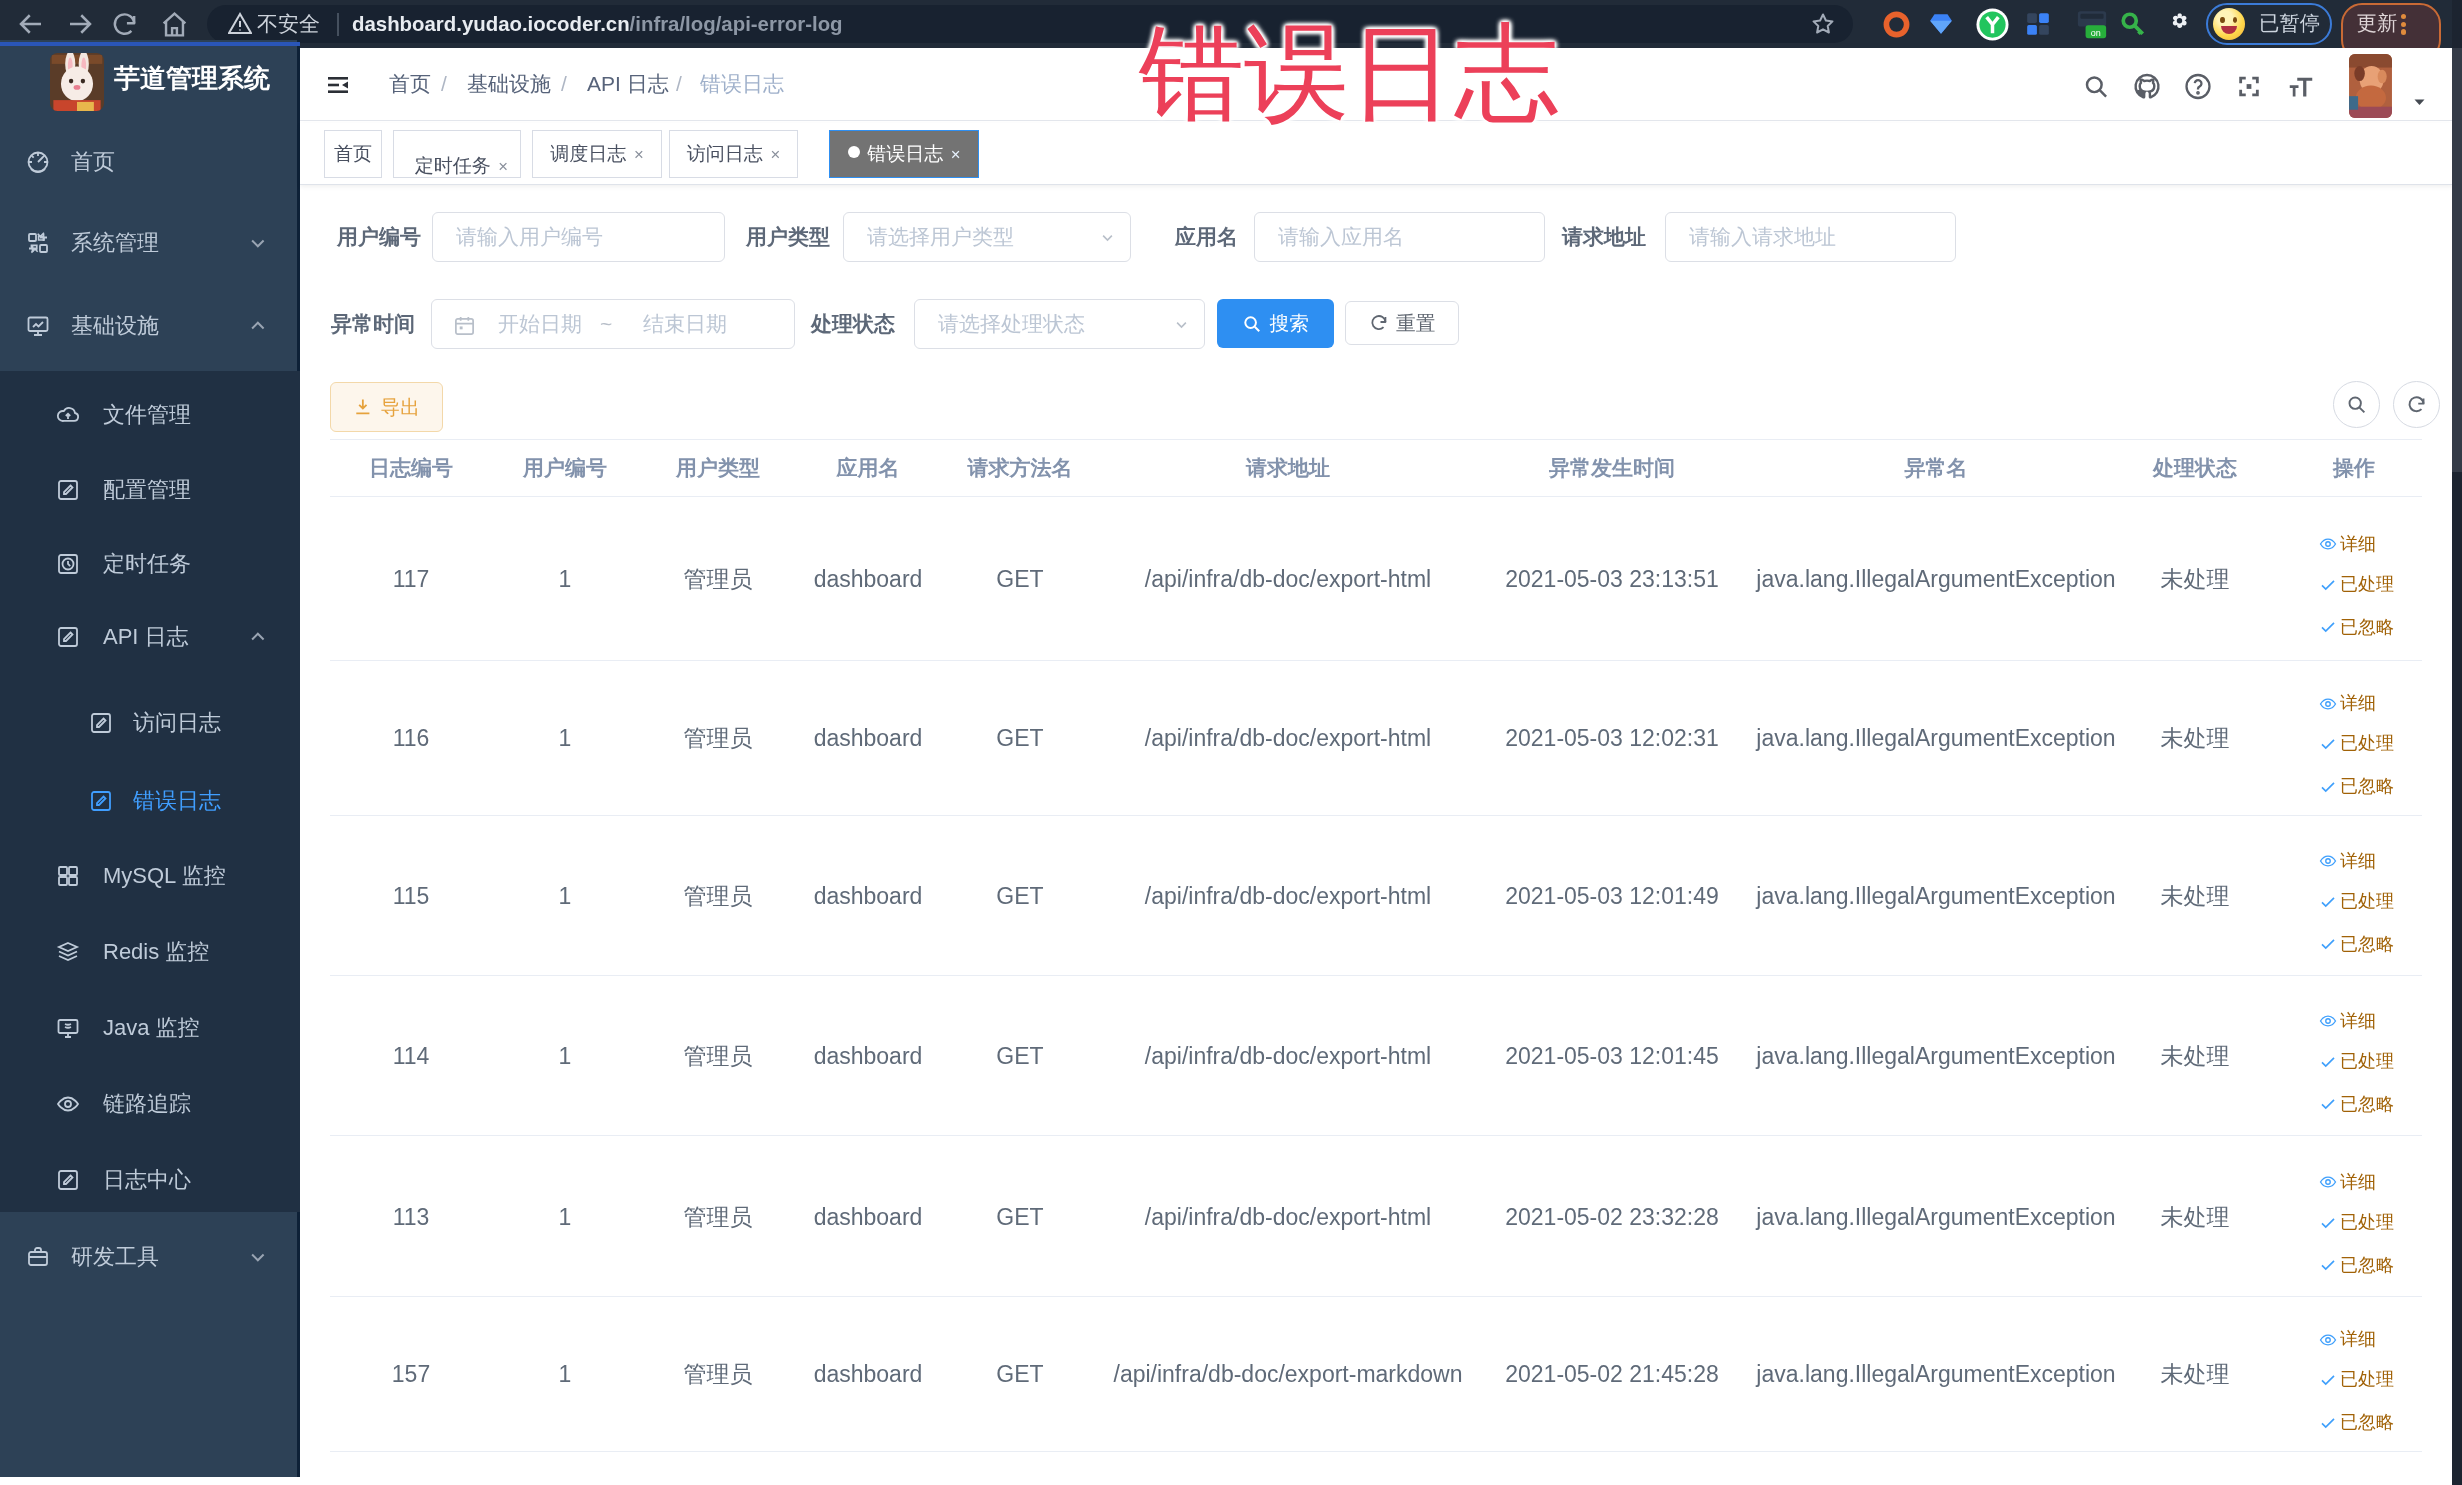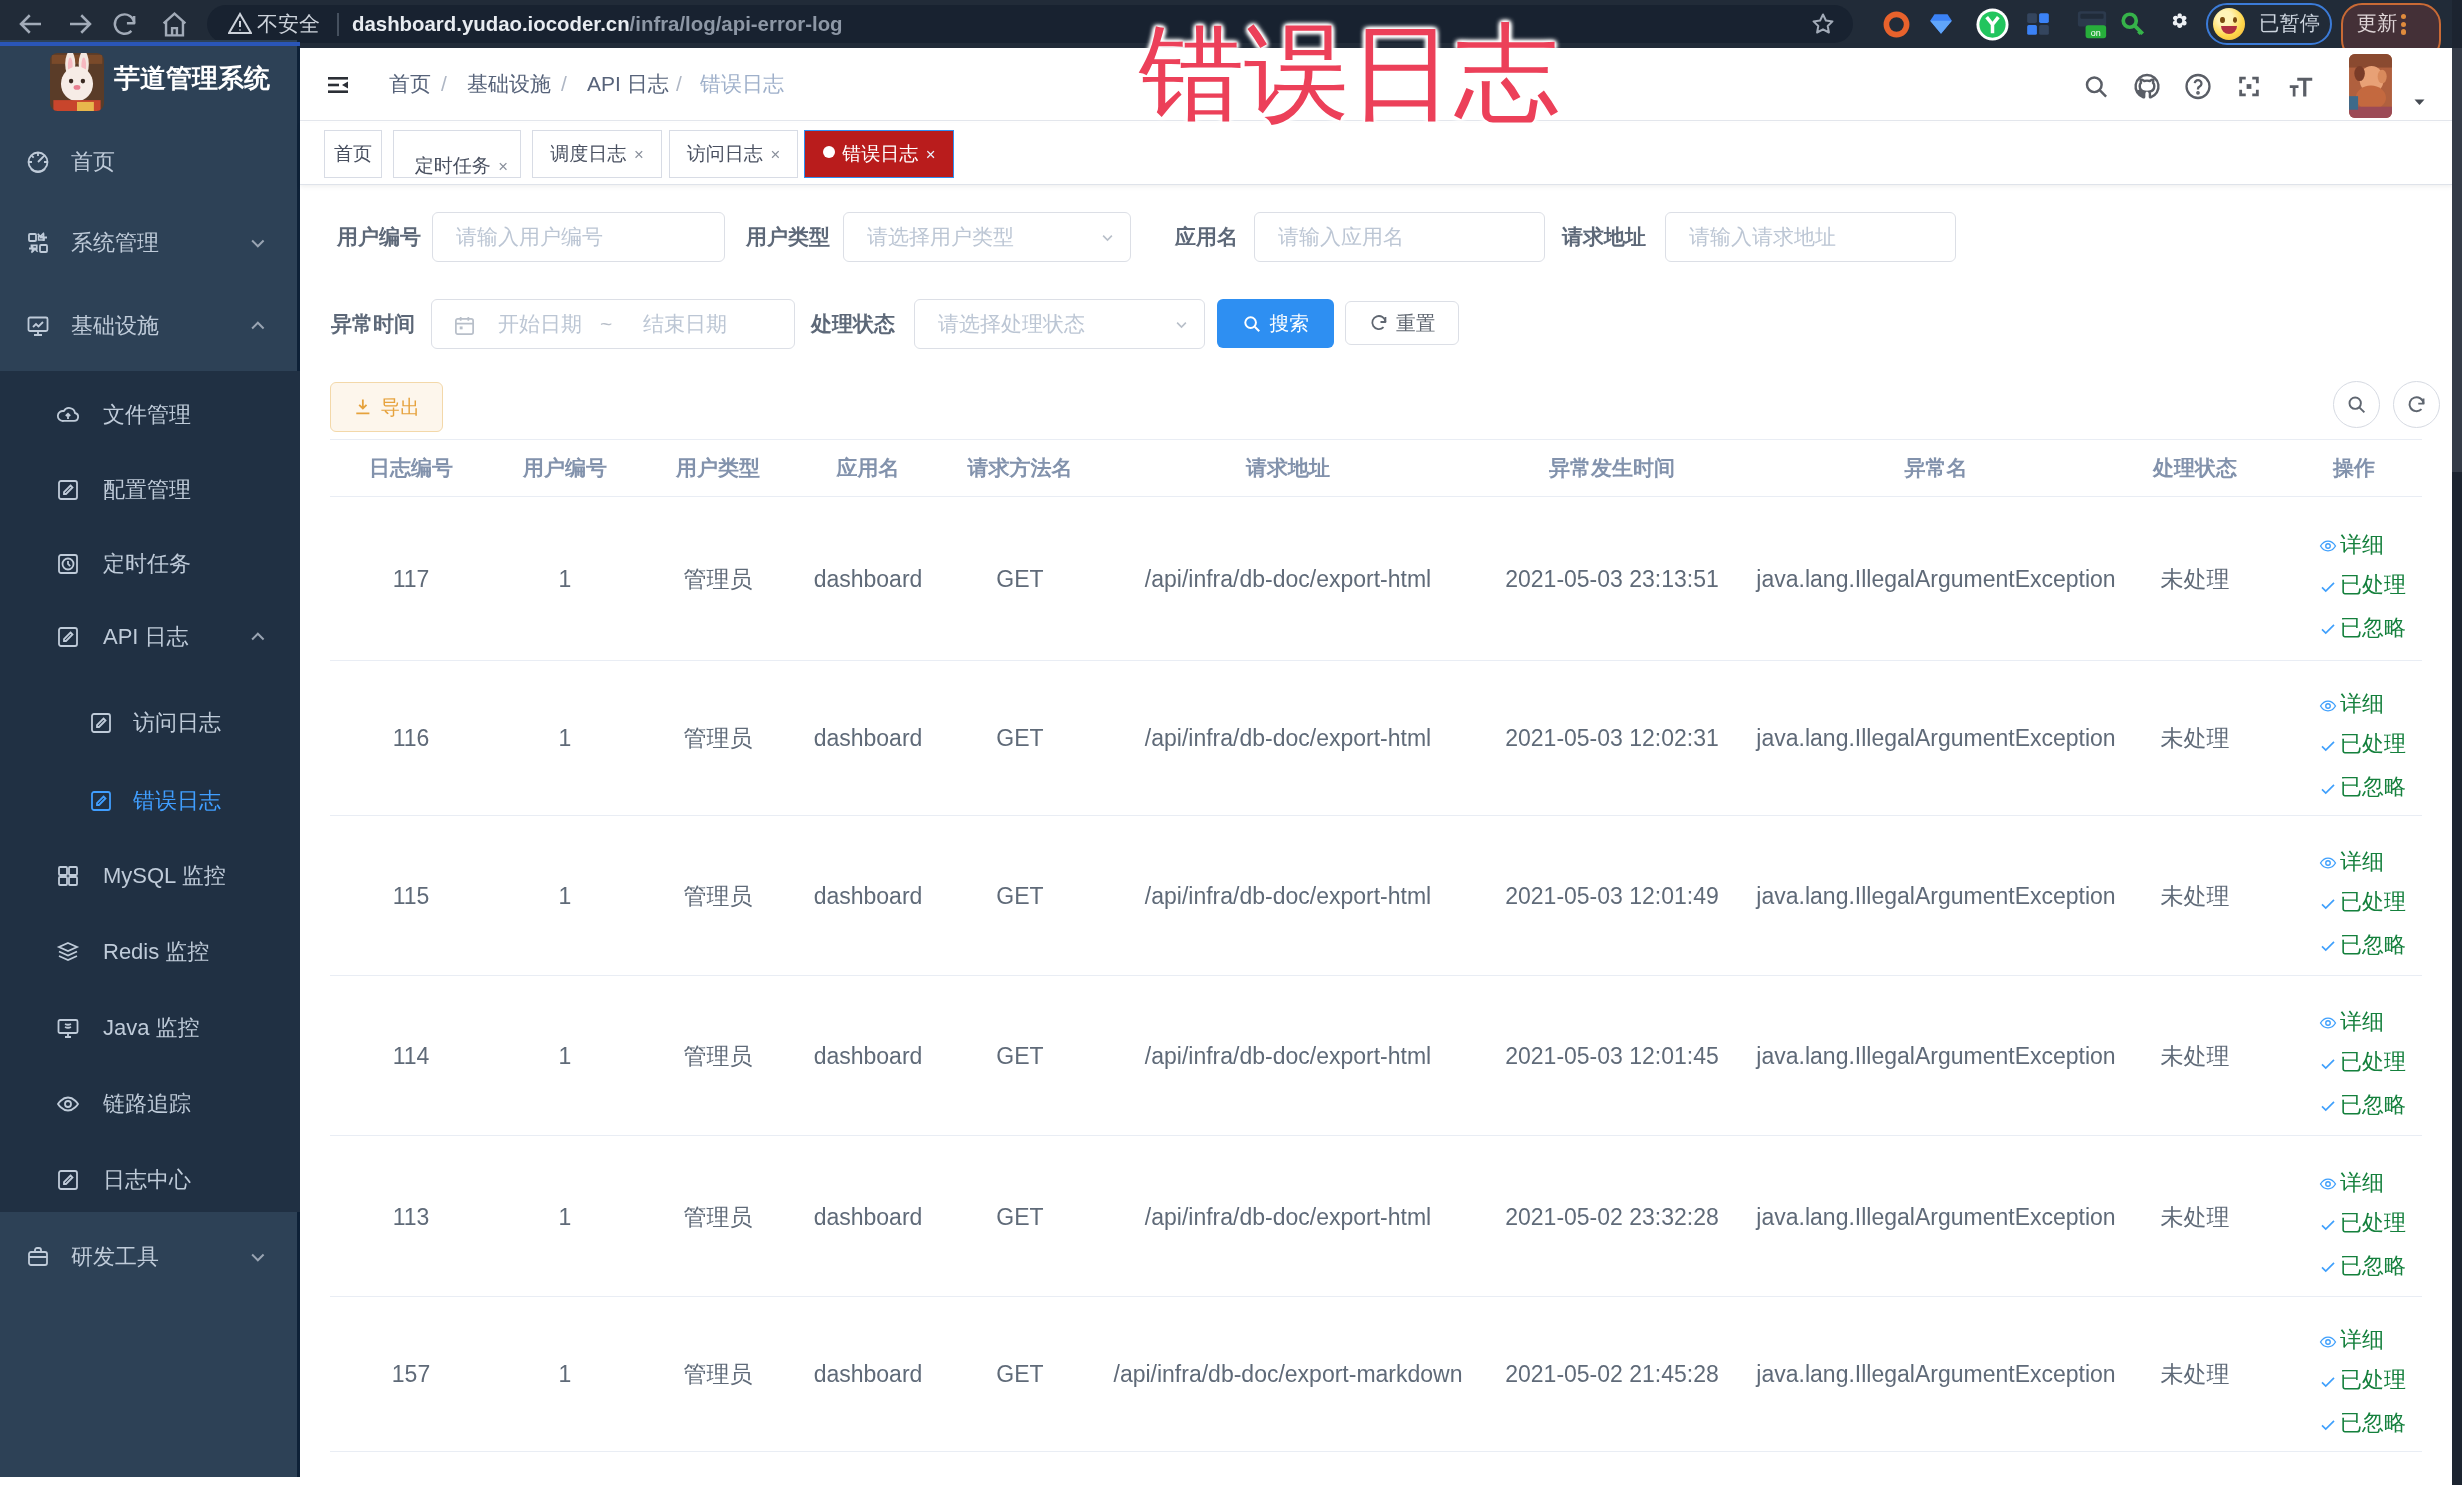--- a/index.html
+++ b/index.html
@@ -29,40 +29,40 @@
 #logo-img { position:absolute; left:50px; top:13px; width:54px; height:58px; border-radius:7.6px; overflow:hidden; }
 #logo-title { position:absolute; left:114px; top:14.4px; height:48px; line-height:48px; color:#fff; font-size:26px; font-weight:bold; white-space:nowrap; }
 
 #navbar { position:absolute; left:300px; top:48px; width:2153px; height:73px; background:#fff; border-bottom:1.5px solid #e3e6ec; }
 .bc { position:absolute; top:0; height:72px; line-height:72px; font-size:21px; white-space:nowrap; }
 .nav-ic { position:absolute; top:50%; transform:translate(-50%,-50%); color:#5a5e66; }
 
 #tagsbar { position:absolute; left:300px; top:123px; width:2153px; height:62px; background:#fff; border-bottom:1.5px solid #dfe3ea; box-shadow:0 1.5px 4.5px rgba(0,0,0,.06); }
 .tag { position:absolute; top:6.8px; height:48px; line-height:45px; border:1.5px solid #d8dce5; background:#fff; color:#495060; font-size:19px; padding:0 12px; white-space:nowrap; }
 .tag .x { display:inline-block; margin-left:7.6px; color:#8a909c; font-size:16.7px; }
-.tag.active { background:#b91c1c; border-color:#2e8ff2; color:#fff; }
+.tag.active { background:#737373; border-color:#2e8ff2; color:#fff;margin-left:25px; }
 .tag.active .x { color:#e8f3ff; }
 .tag .dot { display:inline-block; width:12px; height:12px; border-radius:50%; background:#fff; margin-right:7.6px; position:relative; top:-1.5px; }
 
 .flabel { position:absolute; height:50px; line-height:50px; font-size:21px; font-weight:bold; color:#5d6878; text-align:right; white-space:nowrap; }
 .finput { position:absolute; height:50px; border:1.5px solid #dcdfe6; border-radius:6px; background:#fff; font-size:21px; color:#bcc6d4; line-height:47px; }
 .finput .ph { margin-left:23px; }
 .fsel .chev { position:absolute; right:15px; top:16.7px; width:15px; height:15px; }
 
 .btn { position:absolute; border-radius:6px; font-size:19.7px; display:flex; align-items:center; justify-content:center; white-space:nowrap; }
 #btn-search { background:#2e8ff2; color:#fff; }
 #btn-reset { background:#fff; color:#5f6670; border:1.5px solid #dcdfe6; }
 #btn-export { background:#fdf6ec; color:#e6a23c; border:1.5px solid #f3d8a9; }
 .circbtn { position:absolute; width:47px; height:47px; border-radius:50%; border:1.5px solid #d6dae2; background:#fff; display:flex; align-items:center; justify-content:center; color:#5f6670; }
 
 #tbl { position:absolute; left:330px; top:439px; width:2092px; }
 .trow { position:absolute; left:0; width:2092px; border-bottom:1.5px solid #e9edf4; }
 .cell { position:absolute; transform:translateX(-50%); top:50%; margin-top:-15px; height:30px; line-height:30px; font-size:23px; color:#5f6a78; white-space:nowrap; }
 .hcell { color:#8292ac; font-weight:bold; font-size:21px; }
-.alink { position:absolute; left:1989px; color:#15803d; font-size:22px; height:27px; line-height:27px; white-space:nowrap; }
+.alink { position:absolute; left:1989px; color:#a16207; font-size:18px; height:27px; line-height:27px; white-space:nowrap; }
 .alink svg { vertical-align:-3.8px; margin-right:3px; }
 
 #redtitle { position:absolute; left:1139px; top:3.8px; font-size:105px; color:#ec4059; letter-spacing:0; white-space:nowrap;
   text-shadow: 0 0 1.5px #fff, 0 0 3px #fff, 0 0 6px #fff, 1.5px 1.5px 4.5px #fff, -1.5px -1.5px 4.5px #fff, 1.5px -1.5px 4.5px #fff, -1.5px 1.5px 4.5px #fff; }
 
 #scrollbar { position:absolute; top:0; right:0; width:9.8px; height:1486px; background:#1c2430; }
 #scrollthumb { position:absolute; top:48px; right:0; width:9.8px; height:424px; background:#343b47; }
 </style>
 </head>
 <body>

